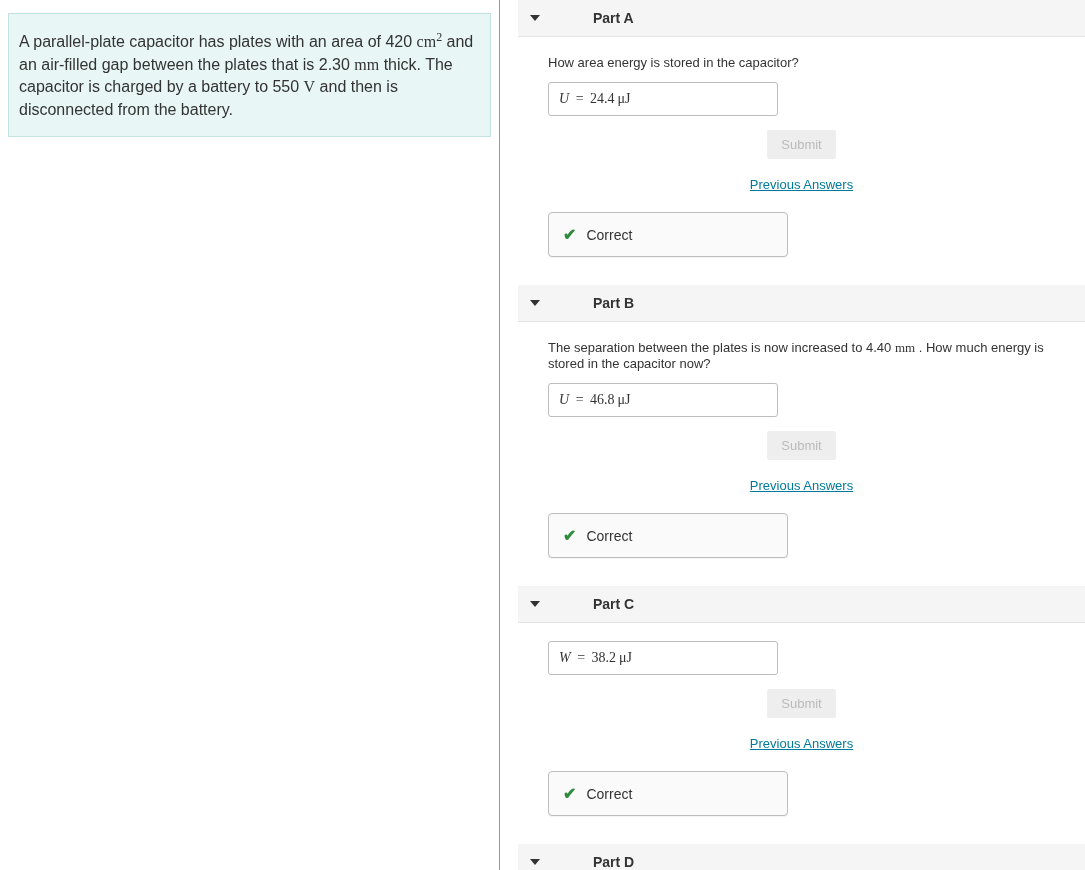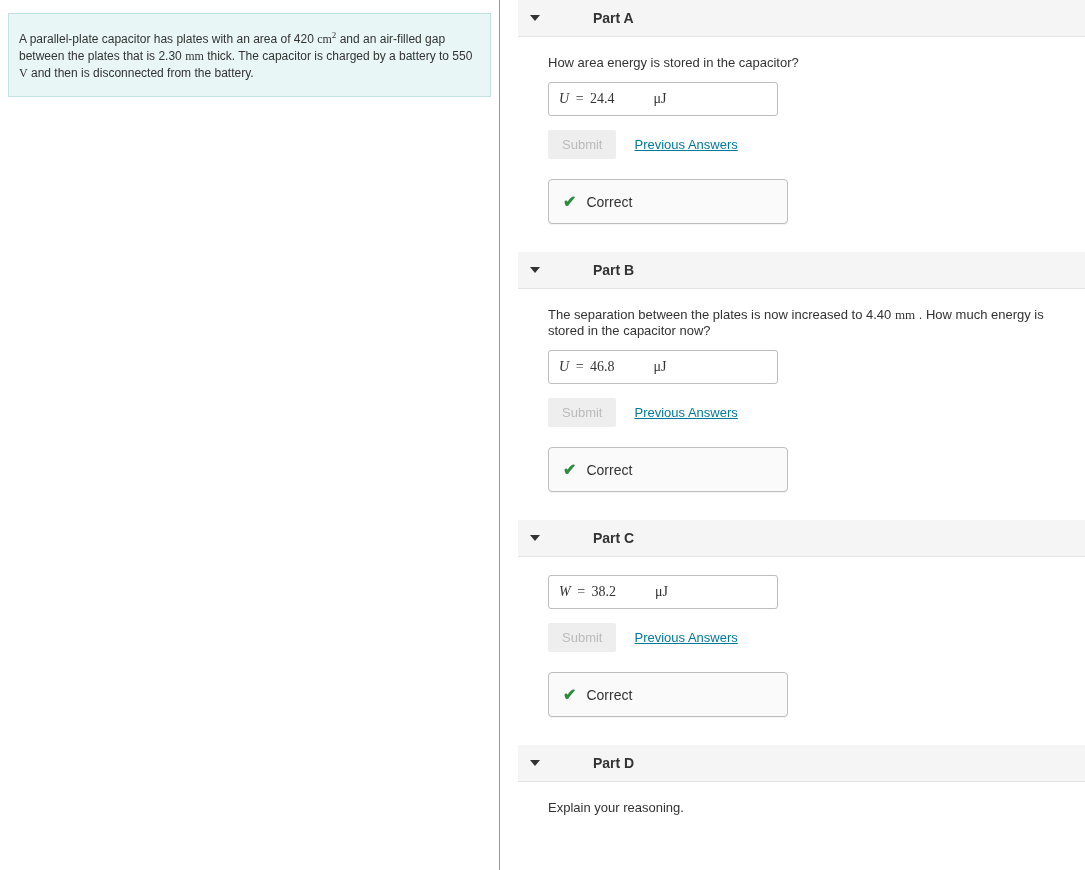--- a/index.html
+++ b/index.html
@@ -16,21 +16,21 @@
     width: 500px;
     padding: 0 8px 0 8px;
     border-right: 1px solid #999;
     min-height: 870px;
   }
   .info-box {
     margin-top: 13px;
     padding: 15px 10px;
     background: #e8f6f6;
     border: 1px solid #c3e3e3;
-    font-size: 12px;
+    font-size: 16px;
     line-height: 1.4;
     color: #333;
   }
   .right-col {
     flex: 1;
     padding-left: 18px;
     padding-right: 0;
   }
   .part {
     margin-bottom: 28px;
@@ -68,26 +68,27 @@
     border-radius: 3px;
     padding: 8px 10px;
     width: 230px;
     font-family: "Times New Roman", serif;
     font-size: 14px;
     font-style: italic;
   }
   .answer-box .var { font-style: italic; }
   .answer-box .eq { font-style: normal; padding: 0 3px;}
   .answer-box .val { font-style: normal; }
-  .answer-box .unit { font-style: normal; padding-left: 3px; margin-left: 36px; }
+  .answer-box .unit { font-style: normal; padding-left: 3px; }
   .action-row {
     margin-top: 14px;
     display: flex;
     align-items: center;
     gap: 18px;
+    flex-direction: column;
   }
   .btn {
     padding: 7px 14px;
     font-size: 13px;
     border: none;
     border-radius: 2px;
     cursor: pointer;
   }
   .btn-disabled {
     background: #eee;

